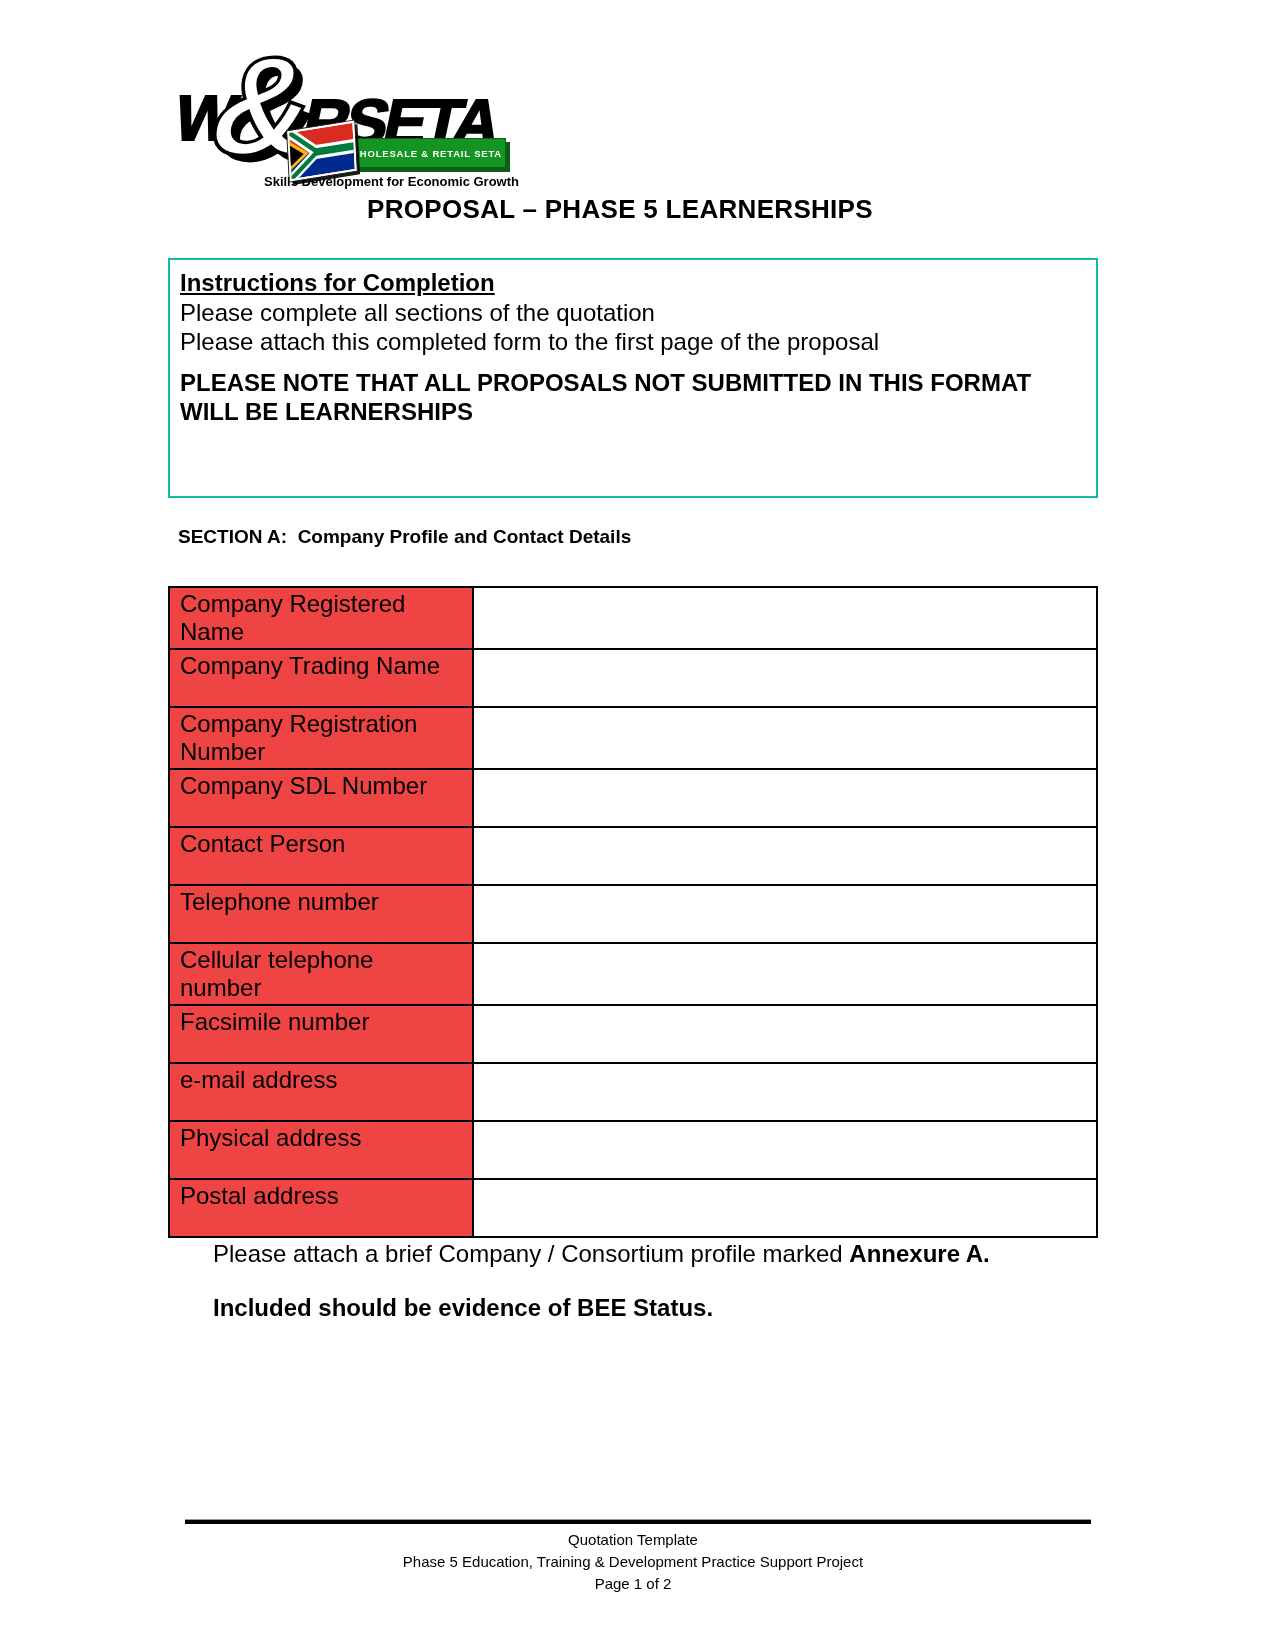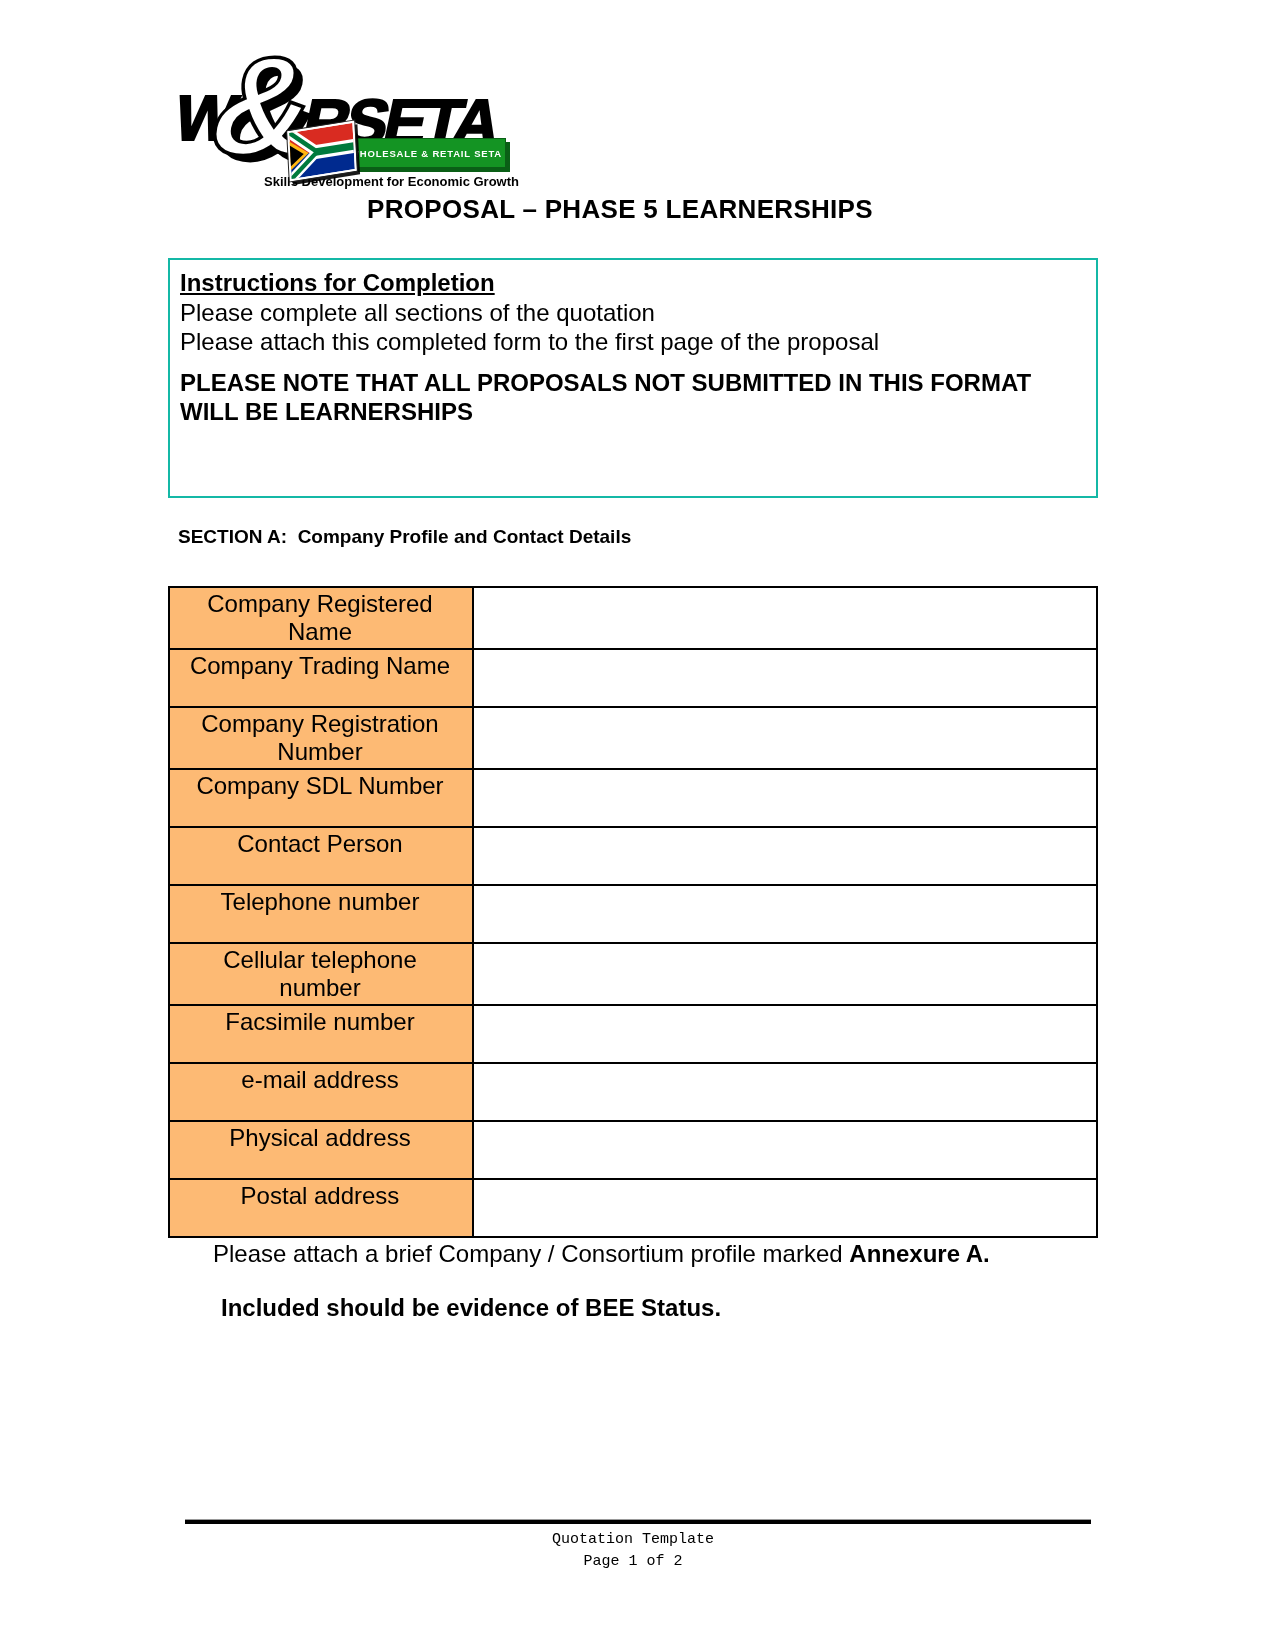--- a/index.html
+++ b/index.html
@@ -52,35 +52,35 @@
   }
   table.profile{
     position:absolute;left:168px;top:586px;width:930px;
     border-collapse:collapse;table-layout:fixed;
   }
   table.profile td{
     border:2px solid #000;vertical-align:top;
     height:52px;padding:2px 12px 2px 10px;
   }
   table.profile td.lbl{
-    width:280px;background:#fdba74;font-size:24px;line-height:28px;text-align:center;
+    width:280px;background:#ef4444;font-size:24px;line-height:28px;
   }
   table.profile td.val{background:#ffffff;}
   
   .annex-line1{position:absolute;left:213px;top:1240px;font-size:24px;}
   .annex-line1 b{font-weight:bold;}
-  .annex-line2{position:absolute;left:213px;top:1294px;font-size:24px;font-weight:bold;margin-left:8px;}
+  .annex-line2{position:absolute;left:213px;top:1294px;font-size:24px;font-weight:bold;}
   
   .footer-rule{
     position:absolute;left:185px;top:1519px;width:906px;height:4px;background:#000;
     border-top:1px solid #999;
   }
   .footer-text{
     position:absolute;left:168px;top:1529px;width:930px;text-align:center;
-    font-size:15px;line-height:22px;font-family:Liberation Mono, monospace;
+    font-size:15px;line-height:22px;
   }
 </style>
 </head>
 <body>
 
 <div class="logo">
   <span class="wordmark w">W</span>
   <span class="wordmark amp">&amp;</span>
   <span class="wordmark rseta">RSETA</span>
 
@@ -166,14 +166,15 @@
     </tr>
   </tbody>
 </table>
 
 <div class="annex-line1"><span>Please attach a brief Company / Consortium profile marked </span><b>Annexure A.</b></div>
 <div class="annex-line2">Included should be evidence of BEE Status.</div>
 
 <div class="footer-rule"></div>
 <div class="footer-text">
   <div>Quotation Template</div>
+  <div>Phase 5 Education, Training &amp; Development Practice Support Project</div>
   <div>Page 1 of 2</div>
 </div>
 
 </body></html>

